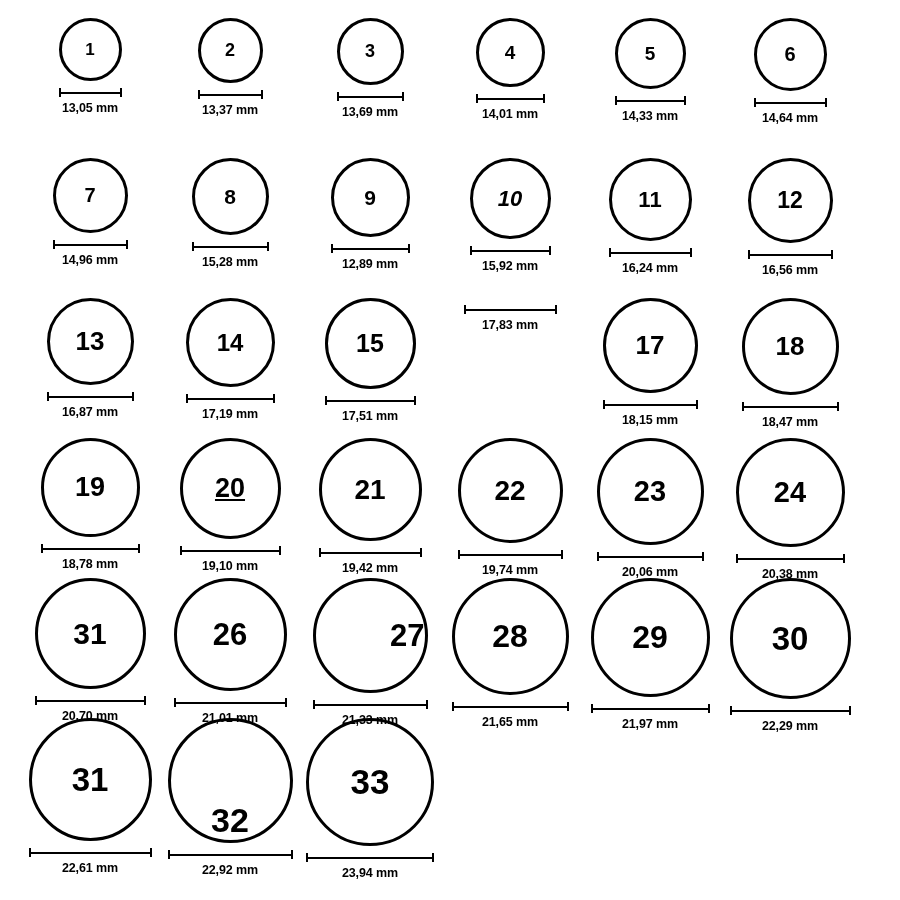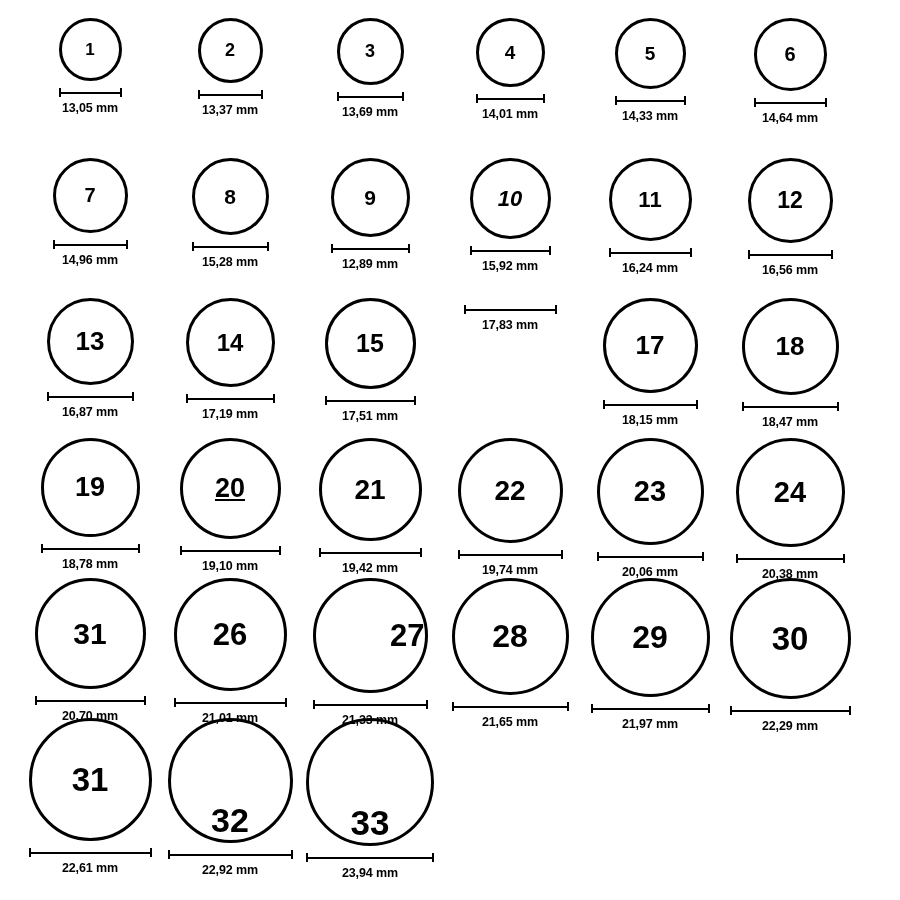--- a/index.html
+++ b/index.html
@@ -470,21 +470,21 @@
         </div>
         <div class="measure-wrap">
           <div class="measure-bar" style="width: 125px;">
             <span class="tick left"></span>
             <span class="tick right"></span>
           </div>
           <div class="measure-label">22,92 mm</div>
         </div>
       </div>
       <div class="size-cell">
-        <div class="ring-circle" style="width: 128px; height: 128px; font-size: 35px; align-items: flex-end;">
+        <div class="ring-circle" style="width: 128px; height: 128px; font-size: 35px;">
           <span>33</span>
         </div>
         <div class="measure-wrap">
           <div class="measure-bar" style="width: 128px;">
             <span class="tick left"></span>
             <span class="tick right"></span>
           </div>
           <div class="measure-label">23,94 mm</div>
         </div>
       </div>

